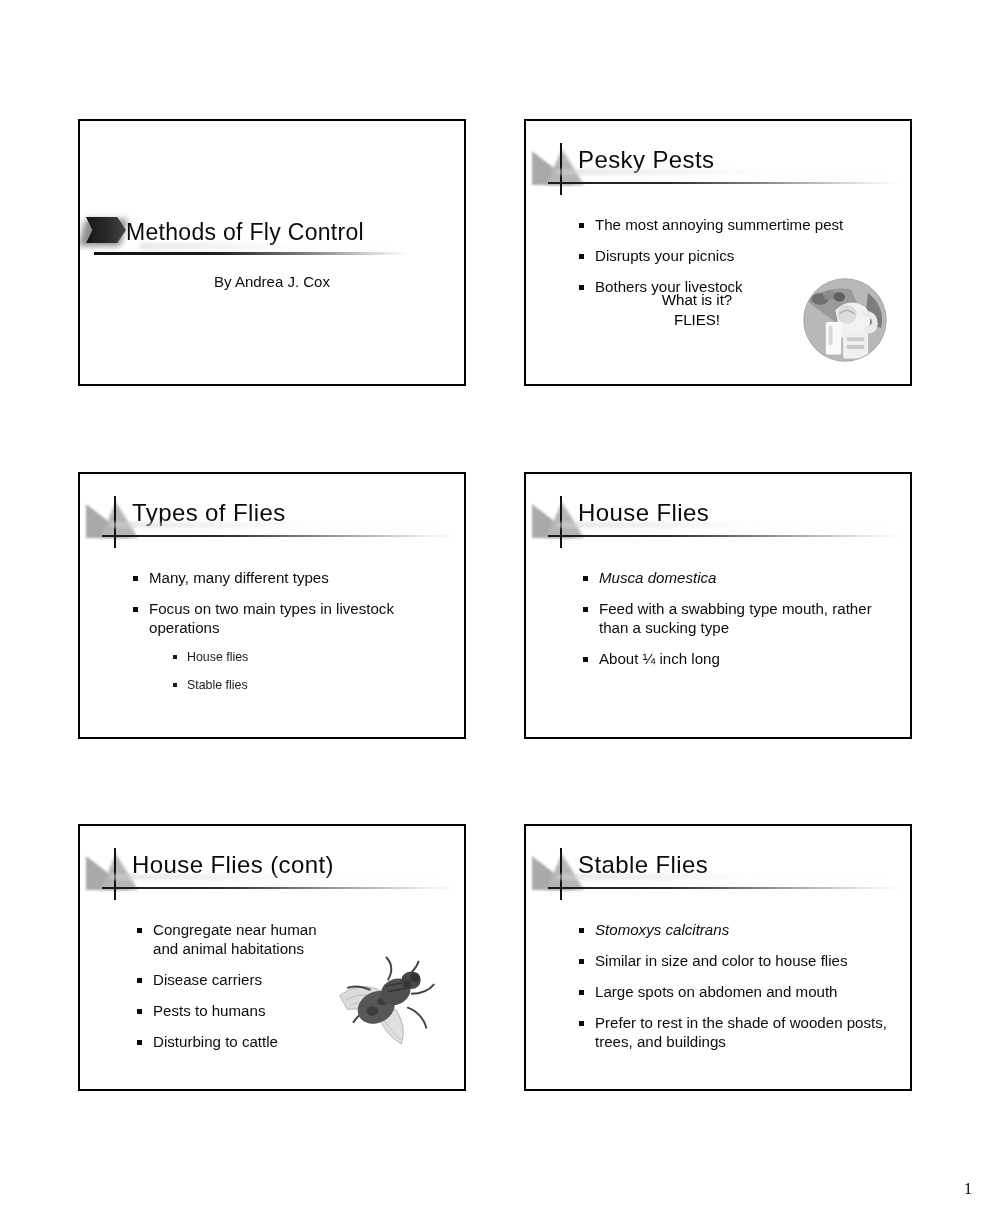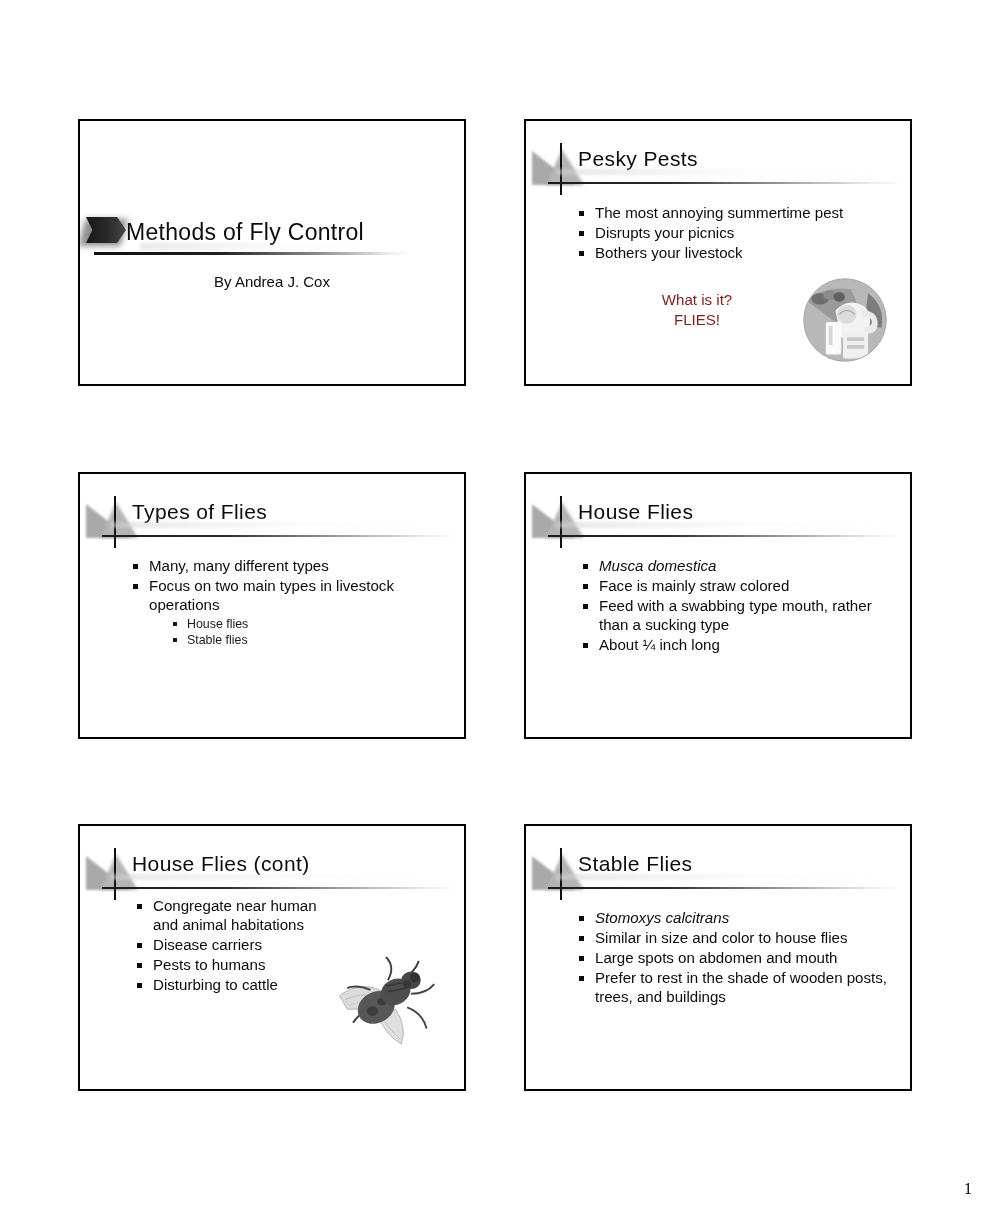--- a/index.html
+++ b/index.html
@@ -94,21 +94,21 @@
     position: absolute;
     left: 0;
     right: 0;
     top: 0;
     height: 86px;
   }
   .slide-title {
     position: absolute;
     left: 52px;
     top: 26px;
-    font-size: 21px;
+    font-size: 24px;
     letter-spacing: .4px;
     line-height: 1.1;
     white-space: nowrap;
     color: #0b0b0b;
     text-align: center;
   }
   .title-rule {
     position: absolute;
     left: 22px;
     right: 8px;
@@ -136,20 +136,21 @@
     padding: 0;
     list-style: none;
   }
   .body-list li {
     position: relative;
     padding-left: 17px;
     margin-bottom: 1px;
     font-size: 15.1px;
     line-height: 1.26;
     color: #0c0c0c;
+    margin-top: 12px;
   }
   .body-list li::before {
     content: "";
     position: absolute;
     left: 1px;
     top: 8px;
     width: 4.5px;
     height: 4.5px;
     background: #0c0c0c;
   }
@@ -178,21 +179,21 @@
     background: #1a1a1a;
   }
 
   .centered-lines {
     position: absolute;
     left: 56px;
     width: 230px;
     text-align: center;
     font-size: 15.1px;
     line-height: 1.3;
-    color: #7f1d1d;
+    color: #000000;
   }
 
   
   .ts-deco {
     position: absolute;
     left: 2px;
     top: 96px;
     width: 60px;
     height: 40px;
   }
@@ -374,39 +375,38 @@
           <div class="tri2"></div>
           <div class="vbar"></div>
         </div>
         <div class="slide-title">House Flies</div>
         <div class="title-rule-ghost"></div>
         <div class="title-rule"></div>
       </div>
 
       <ul class="body-list" style="left:56px; top:82px; right:16px;">
         <li class="italic">Musca domestica</li>
-        <li>Face is mainly straw colored</li>
         <li>Feed with a swabbing type mouth, rather than a sucking type</li>
         <li>About ¼ inch long</li>
       </ul>
     </div>
 
     <div class="slide col-l row-3">
       <div class="slide-head">
         <div class="deco">
           <div class="tri"></div>
           <div class="tri2"></div>
           <div class="vbar"></div>
         </div>
         <div class="slide-title">House Flies (cont)</div>
         <div class="title-rule-ghost"></div>
         <div class="title-rule"></div>
       </div>
 
-      <ul class="body-list" style="left:56px; top:70px; right:140px;">
+      <ul class="body-list" style="left:56px; top:82px; right:140px;">
         <li>Congregate near human and animal habitations</li>
         <li>Disease carriers</li>
         <li>Pests to humans</li>
         <li>Disturbing to cattle</li>
       </ul>
 
       <svg class="photo-fly" viewBox="0 0 120 105">
         <g opacity="0.9">
 
           <path d="M14 46 Q38 28 62 44 Q46 62 22 60 Z" fill="#d9d9d9" stroke="#9c9c9c" stroke-width="0.8"></path>

